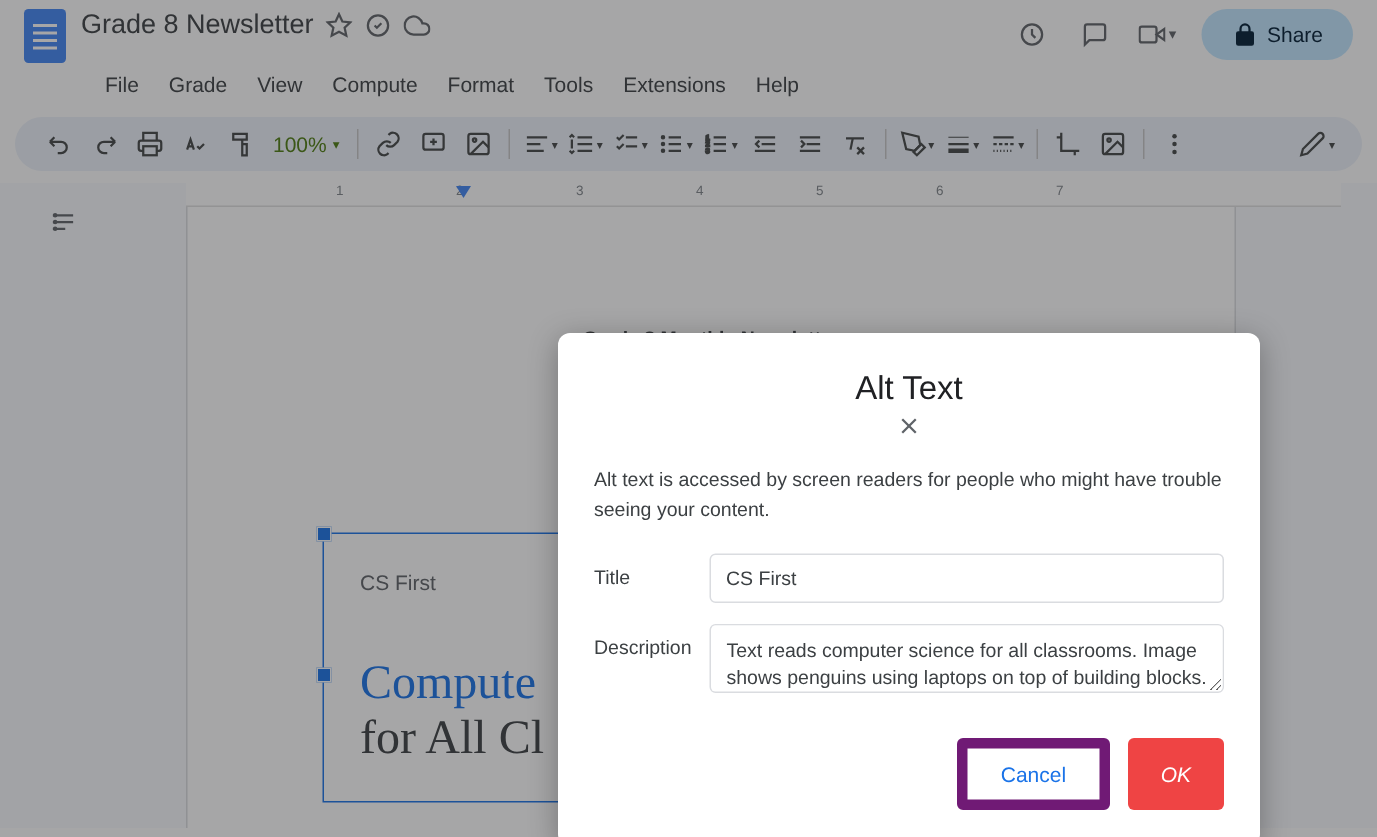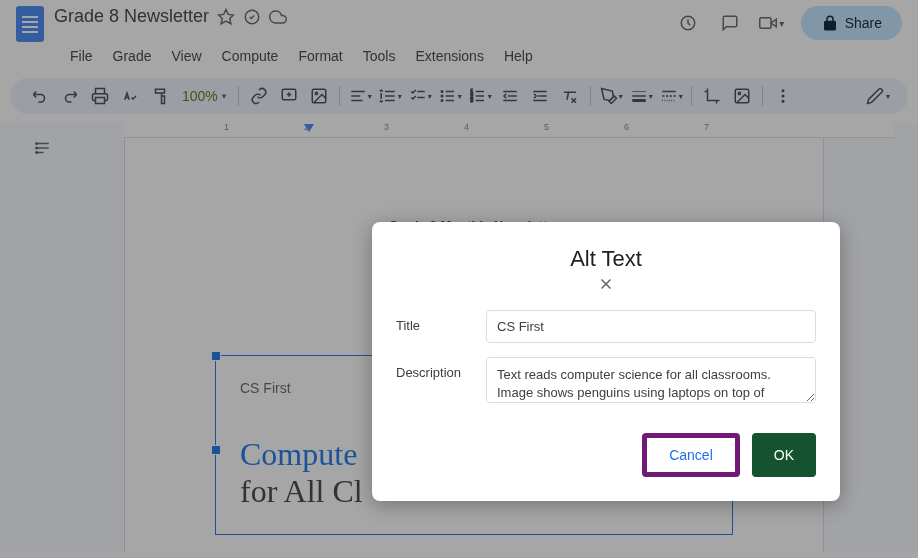--- a/index.html
+++ b/index.html
@@ -52,28 +52,28 @@
     
     
     .overlay { position: absolute; inset: 0; background: rgba(32,33,36,0.4); display: flex; align-items: center; justify-content: center; }
     
     
     .dialog { position: absolute; left: 372px; top: 222px; width: 468px; background: #fff; border-radius: 8px; box-shadow: 0 4px 20px rgba(0,0,0,0.3); padding: 24px; }
     .dialog-header { display: flex; align-items: center; justify-content: space-between; margin-bottom: 14px; flex-direction: column; }
     .dialog-title { font-size: 22px; color: #202124; font-weight: 400; }
     .close-btn { width: 24px; height: 24px; display: flex; align-items: center; justify-content: center; color: #5f6368; cursor: pointer; font-size: 18px; }
     .dialog-desc { font-size: 13px; color: #3c4043; margin-bottom: 20px; line-height: 1.5; }
-    .form-row { display: flex; align-items: flex-start; margin-bottom: 14px; gap: 16px; }
+    .form-row { display: flex; align-items: flex-start; margin-bottom: 14px; gap: 3px; }
     .form-label { width: 74px; font-size: 13px; color: #3c4043; font-weight: 500; padding-top: 8px; }
     .form-input { flex: 1; border: 1px solid #dadce0; border-radius: 4px; padding: 8px 10px; font-size: 13px; color: #3c4043; font-family: inherit; }
     textarea.form-input { resize: vertical; height: 46px; line-height: 1.4; }
     .dialog-actions { display: flex; justify-content: flex-end; gap: 12px; margin-top: 30px; }
     .btn { padding: 9px 22px; border-radius: 4px; font-size: 14px; font-weight: 500; cursor: pointer; border: none; }
-    .btn-cancel { background: #fff; border: 5px solid #701a75; color: #1a73e8; }
-    .btn-ok { background: #14532d; color: #fff; }
+    .btn-cancel { background: #fff; border: 7px solid #701a75; color: #1a73e8; }
+    .btn-ok { background: #ef4444; color: #fff; font-style: italic; }
     
     svg { width: 18px; height: 18px; }
   </style>
 </head>
 <body>
 
 <div class="app">
 
   <div class="header">
     <div class="header-top">
@@ -369,20 +369,21 @@
   <div class="dialog">
     <div class="dialog-header">
       <div class="dialog-title">Alt Text</div>
       <div class="close-btn">
         <svg viewBox="0 0 24 24" fill="none" stroke="currentColor" stroke-width="2">
             <line x1="18" y1="6" x2="6" y2="18"></line>
             <line x1="6" y1="6" x2="18" y2="18"></line>
           </svg>
       </div>
     </div>
+    <div class="dialog-desc">Alt text is accessed by screen readers for people who might have trouble seeing your content.</div>
     <div class="form-row">
       <div class="form-label">Title</div>
       <input type="text" class="form-input" value="CS First" style="">
     </div>
     <div class="form-row">
       <div class="form-label">Description</div>
       <textarea class="form-input" style="">Text reads computer science for all classrooms. Image shows penguins using laptops on top of building blocks.</textarea>
     </div>
     <div class="dialog-actions">
       <button class="btn btn-cancel">Cancel</button>

